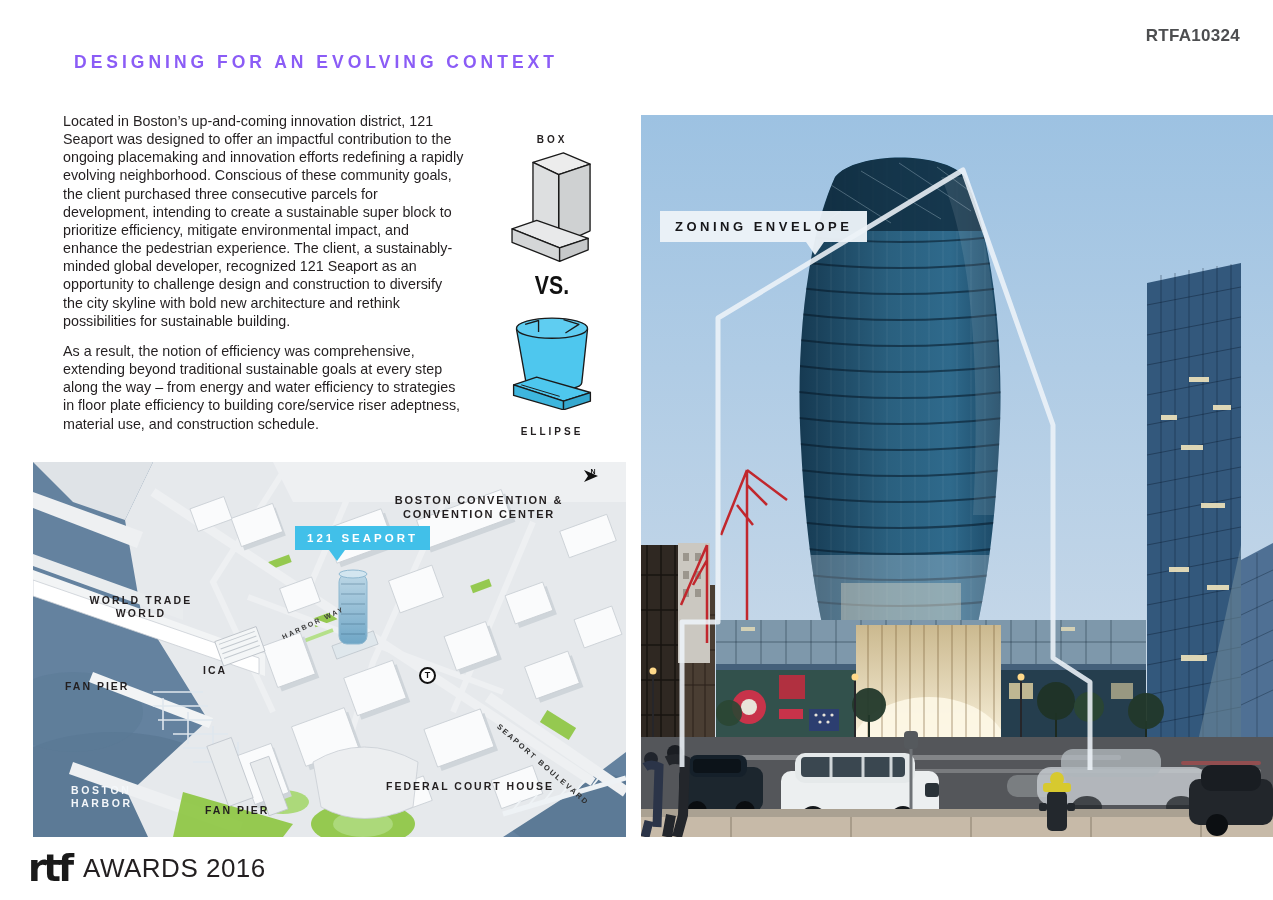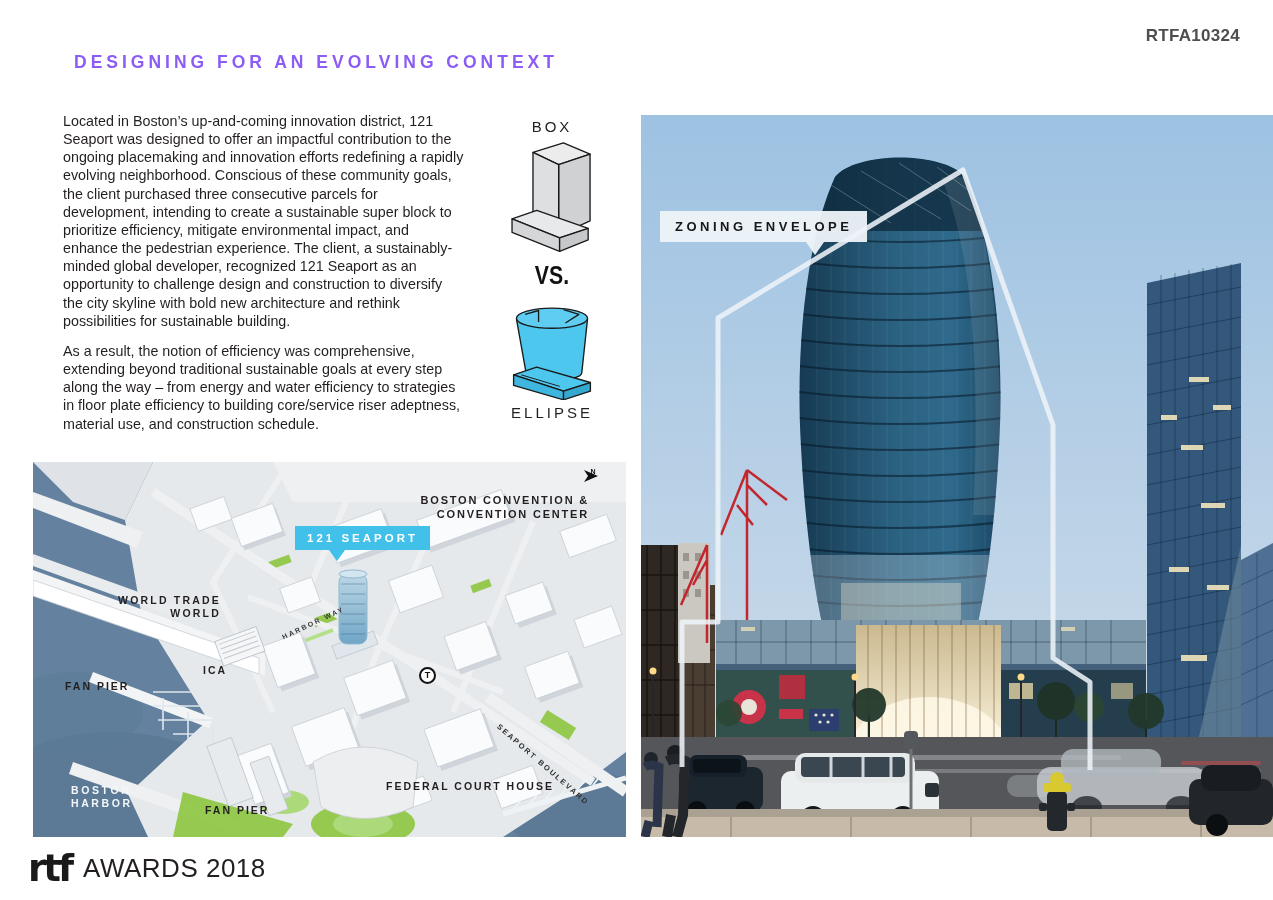--- a/index.html
+++ b/index.html
@@ -8,39 +8,39 @@
 
   .ref-code{position:absolute;top:26px;right:33px;font-size:17px;color:#4d4e50;letter-spacing:.3px;font-weight:bold;}
   .title{position:absolute;left:62px;top:40px;margin:12px;font-size:17.5px;font-weight:bold;
          letter-spacing:4px;color:#8b5cf6;}
 
   .body-col{position:absolute;left:63px;top:112px;width:402px;font-size:14.3px;line-height:1.27;color:#231f20;}
   .body-col p{margin:0 0 12px 0;}
 
   
   .diagram{position:absolute;left:494px;top:118px;width:116px;text-align:center;}
-  .diag-label{font-size:15px;font-weight:normal;letter-spacing:3px;color:#231f20;}
+  .diag-label{font-size:10px;font-weight:bold;letter-spacing:3px;color:#231f20;margin-top:16px;}
   .vs{font-size:25px;font-weight:bold;letter-spacing:0;color:#111;margin:4px 0 2px 0;
       font-family:"Liberation Sans",sans-serif;transform:scaleX(.85);}
   .diagram svg{display:block;margin:4px auto;}
 
   
   .photo{position:absolute;left:641px;top:115px;width:632px;height:722px;overflow:hidden;background:#a6c8e4;padding-left:20px;}
   .photo svg{position:absolute;left:0;top:0;}
   .callout{position:absolute;left:19px;top:96px;background:rgba(236,243,248,.96);
            padding:8px 15px;font-size:13px;font-weight:bold;letter-spacing:3.5px;color:#17171a;z-index:5;}
   .callout-pointer{position:absolute;left:146px;top:100%;width:0;height:0;border-left:9px solid transparent;
            border-right:9px solid transparent;border-top:13px solid rgba(236,243,248,.96);}
 
   
   .map{position:absolute;left:33px;top:462px;width:593px;height:375px;overflow:hidden;background:#64829f;}
   .map svg{position:absolute;left:0;top:0;}
   .map-label{position:absolute;font-weight:bold;color:#231f20;letter-spacing:2px;font-size:10.5px;
              line-height:1.25;white-space:nowrap;z-index:4;}
-  .map-label.center{text-align:right;}
+  .map-label.center{text-align:center;}
   .white{color:#f4f7fa;}
   .badge{position:absolute;left:262px;top:64px;background:#41c0e9;color:#ffffff;font-weight:bold;
          font-size:11.5px;letter-spacing:3px;padding:6px 12px;white-space:nowrap;z-index:4;text-align:right;}
   .badge-pointer{position:absolute;left:34px;top:100%;width:0;height:0;border-left:8px solid transparent;
          border-right:8px solid transparent;border-top:11px solid #41c0e9;}
   .rot-blvd{transform:rotate(41deg);transform-origin:left top;font-size:7.5px;letter-spacing:2px;color:#2e2e2e;}
   .rot-way{transform:rotate(-25deg);transform-origin:left top;font-size:7px;letter-spacing:2px;color:#3c3c3c;}
   .t-icon{position:absolute;left:386px;top:205px;width:13px;height:13px;border-radius:50%;background:#fff;
           border:2px solid #111;font-size:9px;font-weight:bold;color:#111;text-align:center;line-height:13px;z-index:4;}
   .north{position:absolute;left:549px;top:6px;width:22px;text-align:center;z-index:4;}
@@ -503,16 +503,16 @@
       <span>HARBOR WAY</span>
     </div>
 
     <div class="t-icon">
       <span>T</span>
     </div>
   </div>
 
   <div class="footer">
     <span class="rtf-logo">rtf</span>
-    <span class="awards">AWARDS 2018</span>
+    <span class="awards">AWARDS 2016</span>
   </div>
 
 </div>
 
 </body></html>

